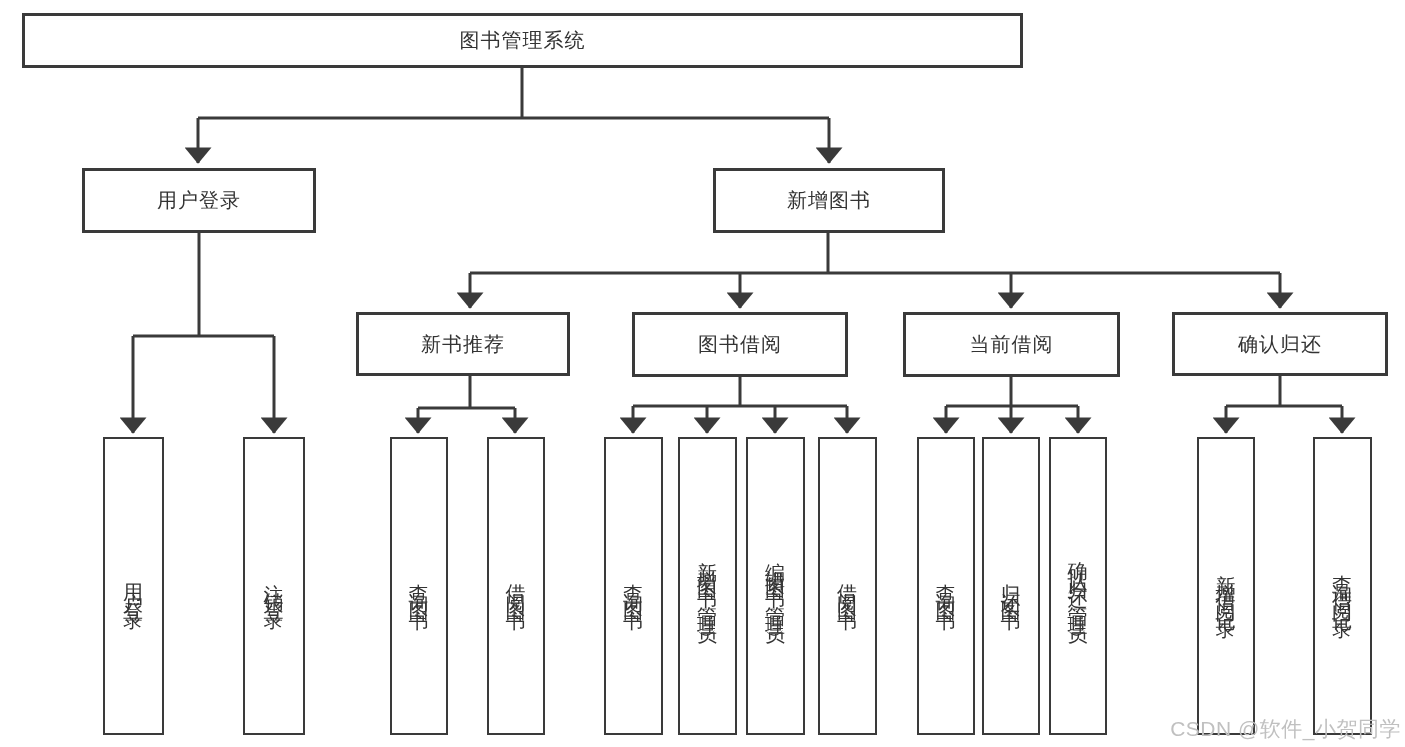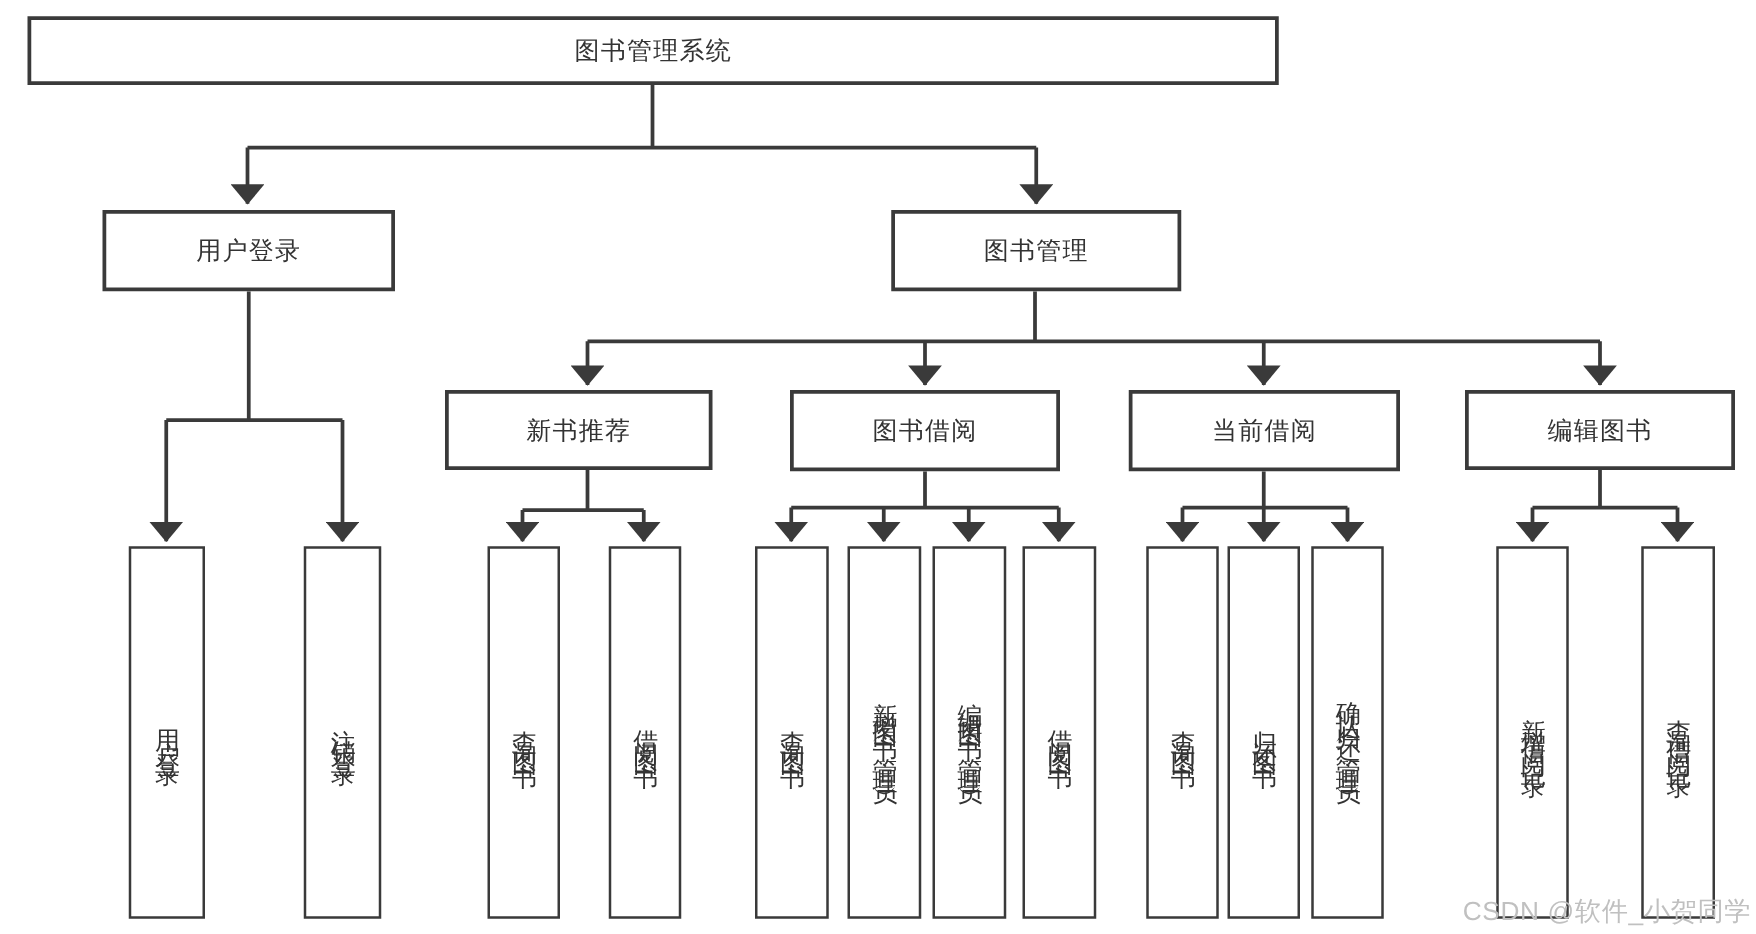--- a/index.html
+++ b/index.html
@@ -115,26 +115,26 @@
     <path d="M1078,406 V433" marker-end="url(#arrow)"></path>
 
     <path d="M1280,376 V406 M1226,406 H1342"></path>
     <path d="M1226,406 V433" marker-end="url(#arrow)"></path>
     <path d="M1342,406 V433" marker-end="url(#arrow)"></path>
   </svg>
 
   <div class="node n-root">图书管理系统</div>
 
   <div class="node n-user-login">用户登录</div>
-  <div class="node n-book-mgmt">图书管理</div>
+  <div class="node n-book-mgmt">新增图书</div>
 
   <div class="node n-new-book">新书推荐</div>
   <div class="node n-current-borrow">当前借阅</div>
   <div class="node n-book-borrow">图书借阅</div>
-  <div class="node n-borrow-record">编辑图书</div>
+  <div class="node n-borrow-record">确认归还</div>
 
   <div class="vnode v v-g1c1">用户登录</div>
   <div class="vnode v v-g1c2">注销登录</div>
 
   <div class="vnode v v-g2c1">查询图书</div>
   <div class="vnode v v-g2c2">借阅图书</div>
 
   <div class="vnode v v-g3c1">查询图书</div>
   <div class="vnode v v-g3c2">新增图书（管理员）</div>
   <div class="vnode v v-g3c3">编辑图书（管理员）</div>

